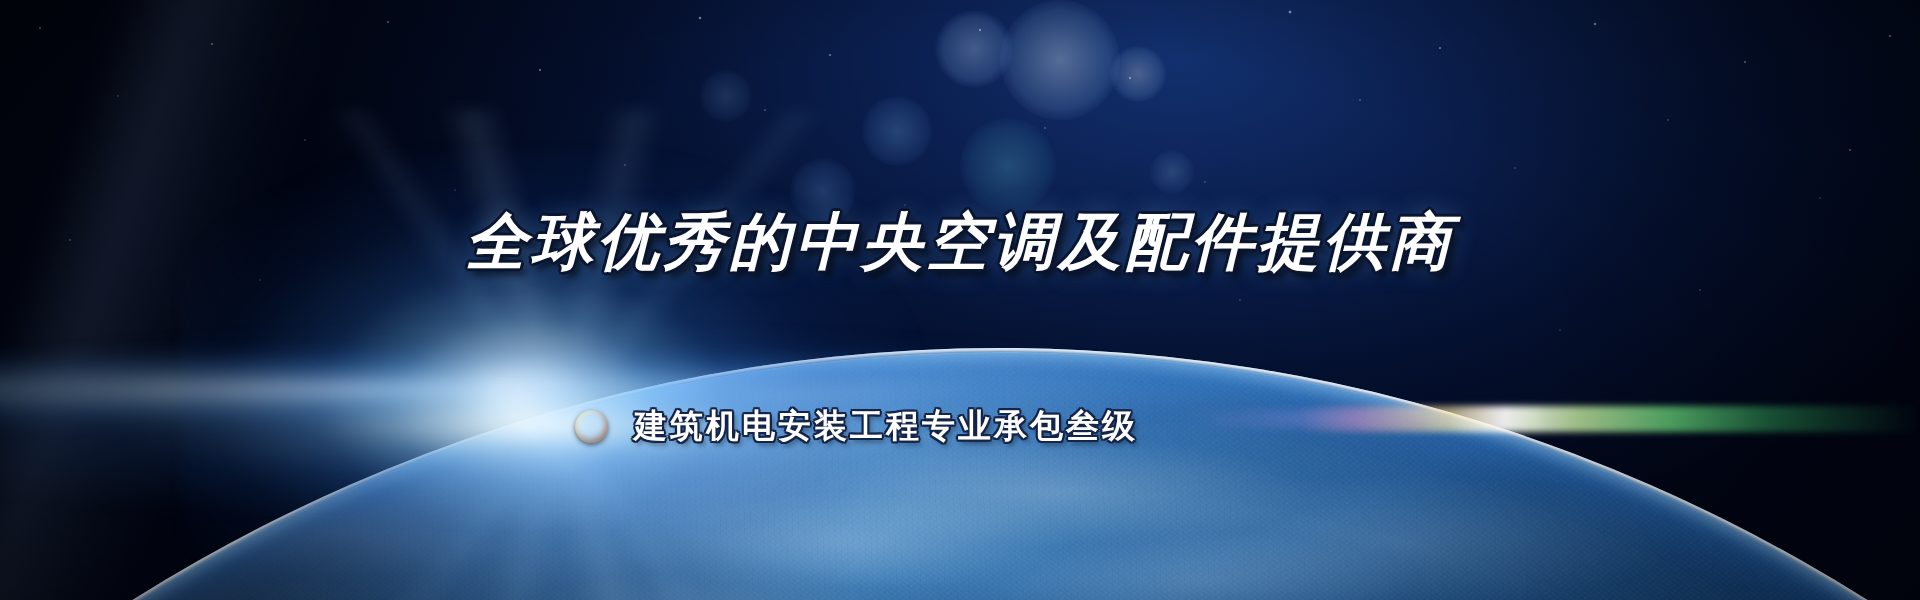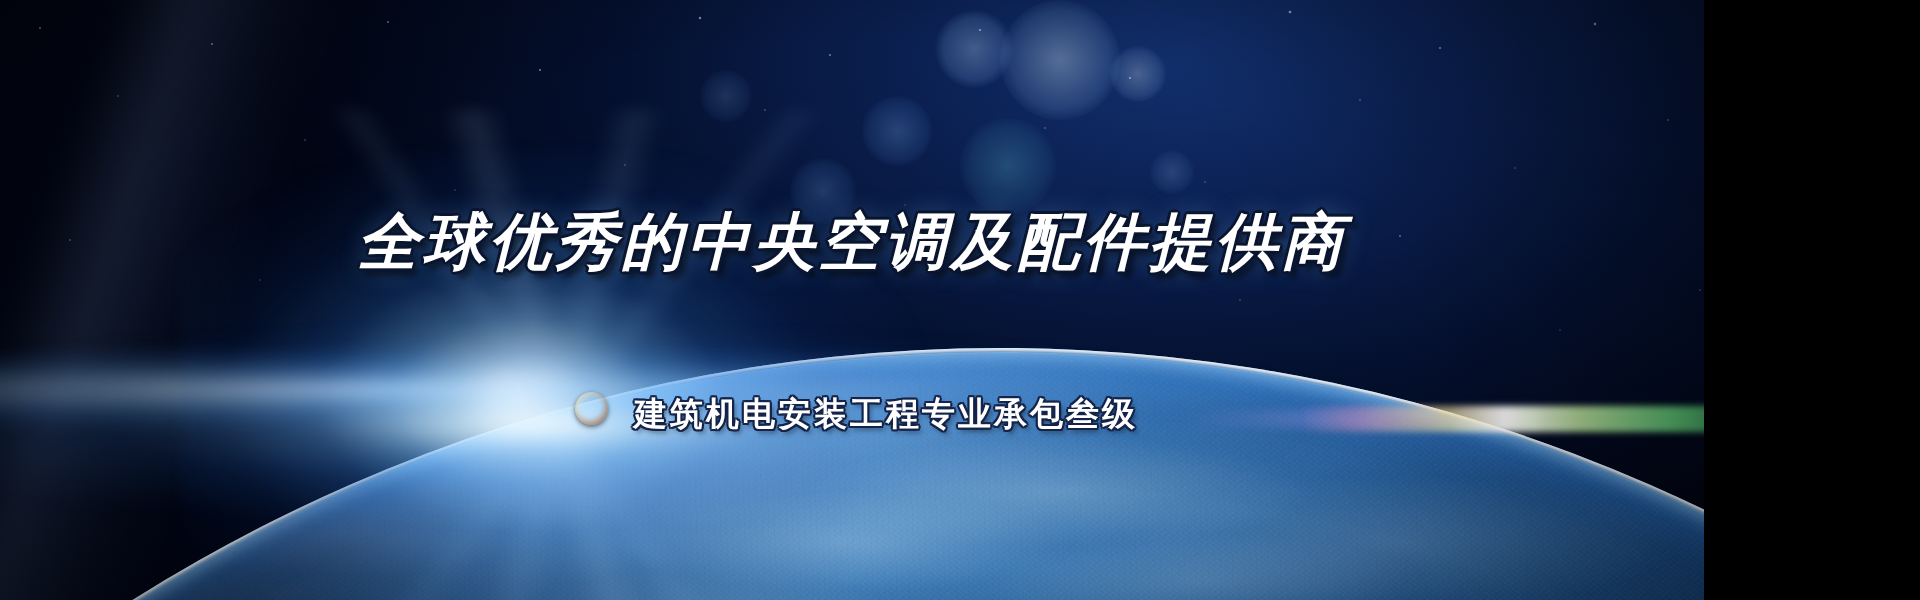--- a/index.html
+++ b/index.html
@@ -7,21 +7,21 @@
   html, body {
     width:1920px; height:600px;
     overflow:hidden;
     background:#000;
     font-family:"Liberation Sans", sans-serif;
   }
 
   
   #banner {
     position:relative;
-    width:1704px; height:600px;
+    width:1920px; height:600px;
     overflow:hidden;
     background:#02030d;
   }
 
   
   .space-base {
     position:absolute; inset:0;
     background:
       radial-gradient(ellipse 900px 520px at 1180px 60px, #12306e 0%, #0b2051 30%, #04102f 62%, #010515 100%),
       radial-gradient(ellipse 1500px 700px at 200px 0px, #061637 0%, #020a1e 60%, #000309 100%),
@@ -260,21 +260,21 @@
        0 0 26px rgba(120,190,255,.42);
     user-select:none;
   }
 
   .bullets {
     position:absolute;
     left:575px; top:392px;
   }
   .bullet-row {
     display:flex;
-    align-items:flex-start;
+    align-items:center;
     height:68px;
   }
   .bullet-dot {
     flex:0 0 auto;
     width:33px; height:33px;
     border-radius:50%;
     background:radial-gradient(circle at 35% 30%, #ffe98a 0%, #ffc game 1%, #ffbe1f 26%, #ff9405 55%, #ef6f00 80%, #c24f00 100%);
     box-shadow:
       0 2px 5px rgba(0,0,0,.55),
       inset -2px -3px 6px rgba(150,56,0,.55),

